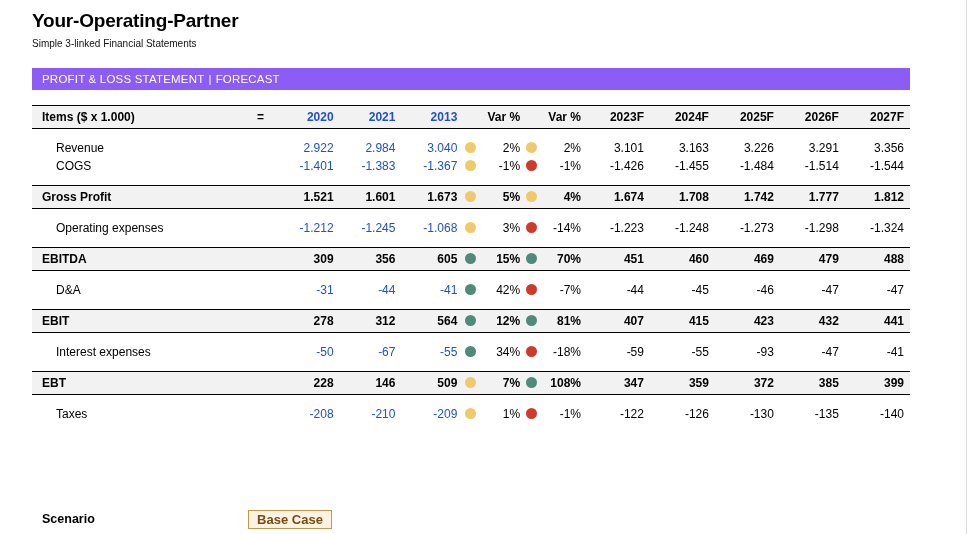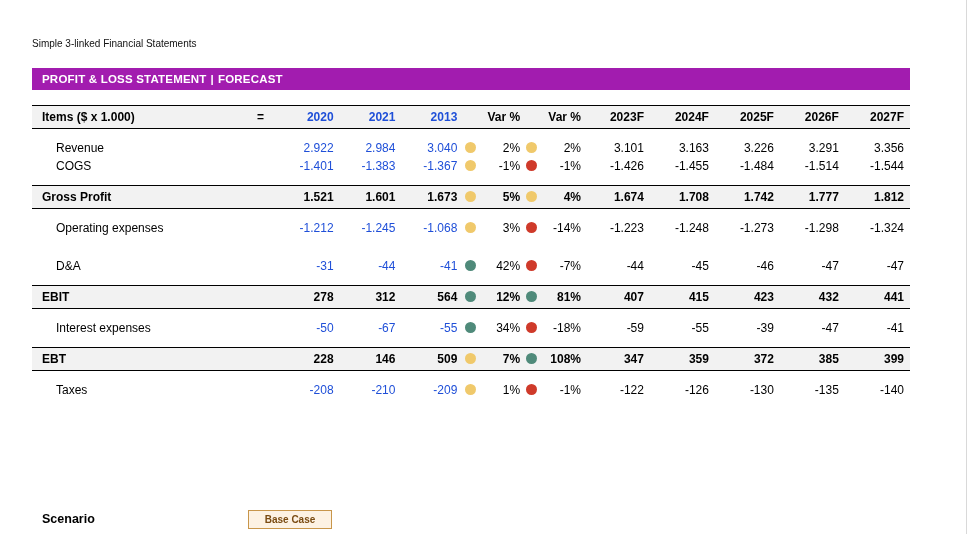--- a/index.html
+++ b/index.html
@@ -37,24 +37,24 @@
     font-size: 10px;
     font-weight: normal;
     color: #111111;
   }
   .banner {
     position: absolute;
     left: 32px;
     top: 68px;
     width: 878px;
     height: 22px;
-    background: #a21caf;
+    background: #8b5cf6;
     color: #ffffff;
     font-size: 11.5px;
-    font-weight: bold;
+    font-weight: normal;
     letter-spacing: 0.2px;
     display: flex;
     align-items: center;
     padding-left: 10px;
     box-sizing: border-box;
   }
   .banner .sep { padding: 0 4px; }
 
   table.fin {
     position: absolute;
@@ -131,21 +131,21 @@
   }
   .scenario-box {
     position: absolute;
     left: 248px;
     top: 510px;
     width: 84px;
     height: 19px;
     background: #fdf2e3;
     border: 1px solid #c8964b;
     color: #7a4b12;
-    font-size: 10px;
+    font-size: 13px;
     font-weight: bold;
     display: flex;
     align-items: center;
     justify-content: center;
     box-sizing: border-box;
   }
   .sideline {
     position: absolute;
     left: 966px;
     top: 0;
@@ -153,20 +153,21 @@
     height: 534px;
     background: #ffffff;
     border-left: 1px solid #d9d9d9;
   }
 </style>
 </head>
 <body>
 
 <div class="page">
 
+  <div class="title">Your-Operating-Partner</div>
   <div class="subtitle">Simple 3-linked Financial Statements</div>
 
   <div class="banner">
     <span>PROFIT &amp; LOSS STATEMENT</span>
     <span class="sep">|</span>
     <span>FORECAST</span>
   </div>
 
   <table class="fin">
     <tbody id="table-body">
@@ -255,20 +256,36 @@
           <td class="c-var">-14%</td>
           <td class="c-fnum">-1.223</td>
           <td class="c-fnum">-1.248</td>
           <td class="c-fnum">-1.273</td>
           <td class="c-fnum">-1.298</td>
           <td class="c-fnum">-1.324</td>
         </tr>
         <tr class="spacer">
           <td colspan="12"></td>
         </tr>
+        <tr class="totalrow">
+          <td class="c-label">EBITDA</td>
+          <td class="c-eq"></td>
+          <td class="c-num">309</td>
+          <td class="c-num">356</td>
+          <td class="c-num">605</td>
+          <td class="c-dot"><span class="dot green"></span></td>
+          <td class="c-var">15%</td>
+          <td class="c-dot"><span class="dot green"></span></td>
+          <td class="c-var">70%</td>
+          <td class="c-fnum">451</td>
+          <td class="c-fnum">460</td>
+          <td class="c-fnum">469</td>
+          <td class="c-fnum">479</td>
+          <td class="c-fnum">488</td>
+        </tr>
         <tr class="spacer">
           <td colspan="12"></td>
         </tr>
         <tr class="datarow">
           <td class="c-label">D&amp;A</td>
           <td class="c-eq"></td>
           <td class="c-num hist-val">-31</td>
           <td class="c-num hist-val">-44</td>
           <td class="c-num hist-val">-41</td>
           <td class="c-dot"><span class="dot green"></span></td>
@@ -308,21 +325,21 @@
           <td class="c-eq"></td>
           <td class="c-num hist-val">-50</td>
           <td class="c-num hist-val">-67</td>
           <td class="c-num hist-val">-55</td>
           <td class="c-dot"><span class="dot green"></span></td>
           <td class="c-var">34%</td>
           <td class="c-dot"><span class="dot red"></span></td>
           <td class="c-var">-18%</td>
           <td class="c-fnum">-59</td>
           <td class="c-fnum">-55</td>
-          <td class="c-fnum">-39</td>
+          <td class="c-fnum">-93</td>
           <td class="c-fnum">-47</td>
           <td class="c-fnum">-41</td>
         </tr>
         <tr class="spacer">
           <td colspan="12"></td>
         </tr>
         <tr class="totalrow">
           <td class="c-label">EBT</td>
           <td class="c-eq"></td>
           <td class="c-num">228</td>

